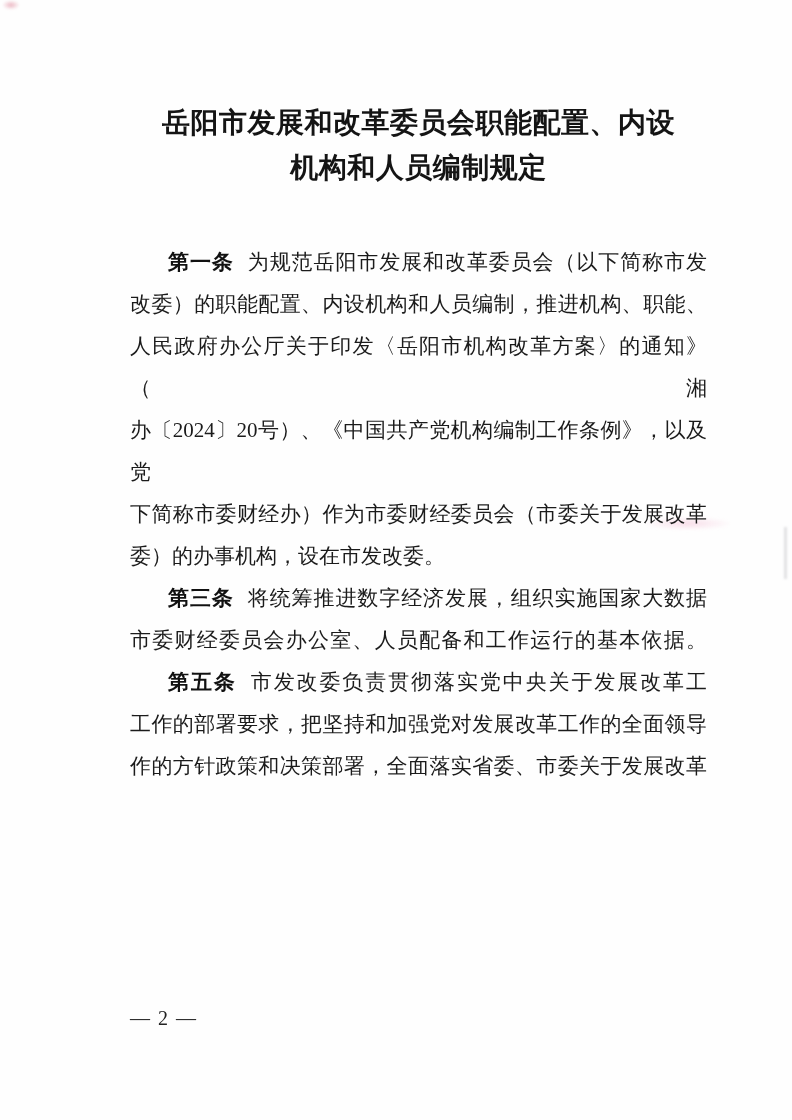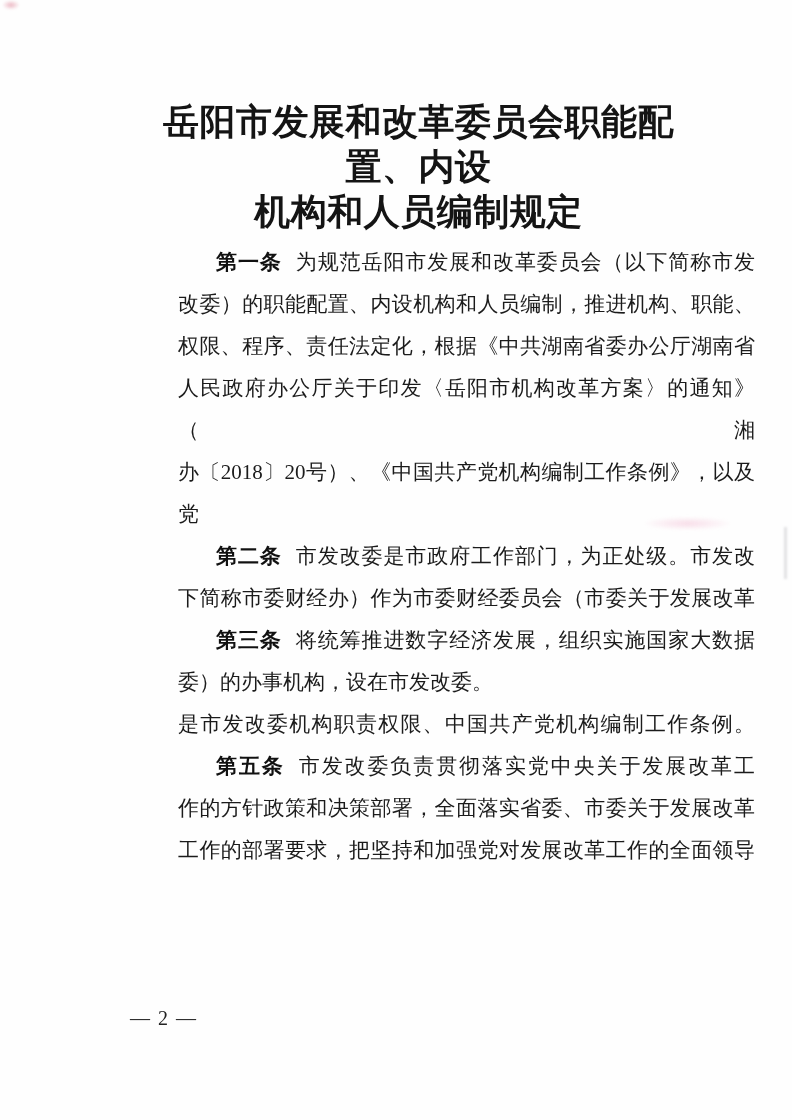--- a/index.html
+++ b/index.html
@@ -13,32 +13,31 @@
     width: 792px; height: 1120px;
     background: #fefefe;
     overflow: hidden;
     color: #1b1b1b;
   }
   .title-block {
     position: absolute;
     left: 130px; top: 100px; width: 577px;
     text-align: center;
     font-weight: bold;
-    font-size: 36px;
+    font-size: 28px;
     line-height: 45px;
     letter-spacing: 0.5px;
     color: #141414;
   }
   .doc-body {
     position: absolute;
     left: 130px; top: 241px; width: 577px;
     font-size: 21px;
     line-height: 42px;
     color: #1b1b1b;
-    margin-left: 48px;
   }
   .line { min-height: 42px; }
   .line.jt {
     text-align: justify;
     text-align-last: justify;
     text-justify: inter-character;
   }
   .line.ind { text-indent: 38px; }
   .label {
     font-family: "Liberation Sans", "DejaVu Sans", sans-serif;
@@ -80,28 +79,26 @@
   <div class="artifact-edge"></div>
 
   <div class="title-block">
     <div>岳阳市发展和改革委员会职能配置、内设</div>
     <div>机构和人员编制规定</div>
   </div>
 
   <div class="doc-body">
       <div class="line jt ind"><span class="label">第一条</span>为规范岳阳市发展和改革委员会（以下简称市发</div>
       <div class="line jt">改委）的职能配置、内设机构和人员编制，推进机构、职能、</div>
-      <div class="line jt">权限、程序、责任法定化，根据《中共湖南省委办公厅湖南省</div>
       <div class="line jt">人民政府办公厅关于印发〈岳阳市机构改革方案〉的通知》（湘</div>
-      <div class="line jt">办〔2018〕20号）、《中国共产党机构编制工作条例》，以及党</div>
-      <div class="line jt ind"><span class="label">第二条</span>市发改委是市政府工作部门，为正处级。市发改</div>
+      <div class="line jt">办〔2024〕20号）、《中国共产党机构编制工作条例》，以及党</div>
       <div class="line jt">下简称市委财经办）作为市委财经委员会（市委关于发展改革</div>
+      <div class="line">委）的办事机构，设在市发改委。</div>
       <div class="line jt ind"><span class="label">第三条</span>将统筹推进数字经济发展，组织实施国家大数据</div>
-      <div class="line">委）的办事机构，设在市发改委。</div>
-      <div class="line jt">是市发改委机构职责权限、中国共产党机构编制工作条例。</div>
+      <div class="line jt">市委财经委员会办公室、人员配备和工作运行的基本依据。</div>
       <div class="line jt ind"><span class="label">第五条</span>市发改委负责贯彻落实党中央关于发展改革工</div>
+      <div class="line jt">工作的部署要求，把坚持和加强党对发展改革工作的全面领导</div>
       <div class="line jt">作的方针政策和决策部署，全面落实省委、市委关于发展改革</div>
-      <div class="line jt">工作的部署要求，把坚持和加强党对发展改革工作的全面领导</div>
     </div>
 
   <div class="footer">— 2 —</div>
 
 </div>
 
 </body></html>

